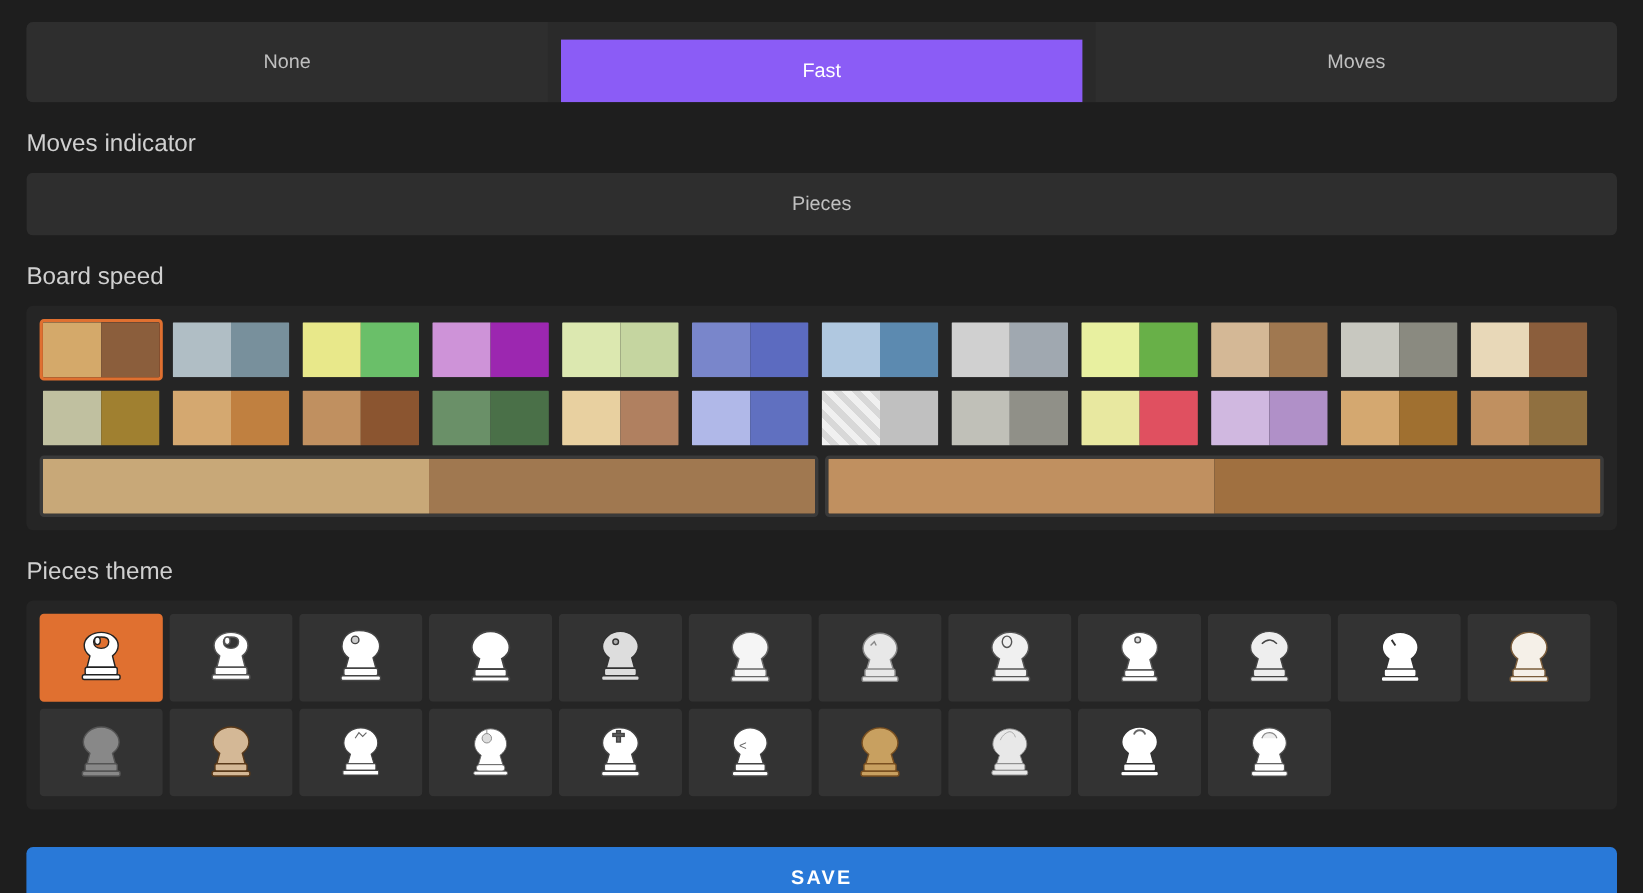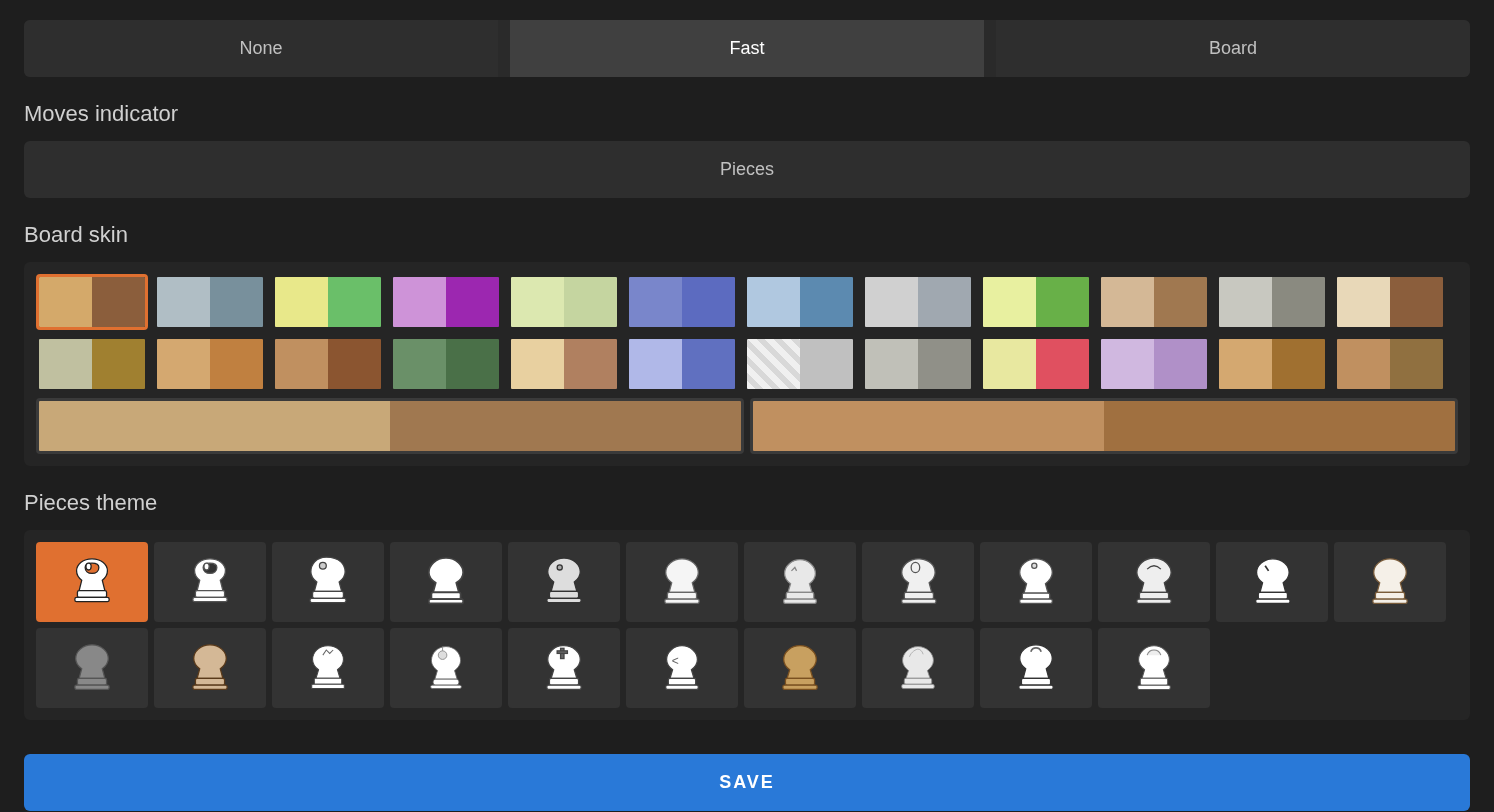--- a/index.html
+++ b/index.html
@@ -35,23 +35,24 @@
       text-align: center;
       font-size: 18px;
       font-weight: 400;
       cursor: pointer;
       background: #2e2e2e;
       color: #c0c0c0;
       border: none;
       transition: background 0.2s;
     }
     .btn-group .btn.active {
-      background: #404040;
+      background: #8b5cf6;
       color: #fff;
       font-weight: 500;
+      margin-top: 16px;
     }
     .theme-swatch {
       width: 112px;
       height: 56px;
       border-radius: 4px;
       cursor: pointer;
       display: flex;
       overflow: hidden;
       border: 3px solid transparent;
       transition: border-color 0.2s;
@@ -137,33 +138,33 @@
   </style>
 </head>
 <body>
 
 
 
 <div class="section">
   <div class="btn-group">
     <button class="btn">None</button>
     <button class="btn active">Fast</button>
-    <button class="btn">Board</button>
+    <button class="btn">Moves</button>
   </div>
 </div>
 
 <div class="section">
   <div class="section-label">Moves indicator</div>
   <div class="btn-group">
     <button class="btn">Pieces</button>
   </div>
 </div>
 
 <div class="section">
-  <div class="section-label">Board skin</div>
+  <div class="section-label">Board speed</div>
   <div class="theme-container">
     <div class="theme-row">
       <div class="theme-swatch active">
           <div class="half" style="background:#d4a96a;"></div>
           <div class="half" style="background:#8b5e3c;"></div>
         </div>
       <div class="theme-swatch">
           <div class="half" style="background:#b0bec5;"></div>
           <div class="half" style="background:#78909c;"></div>
         </div>

